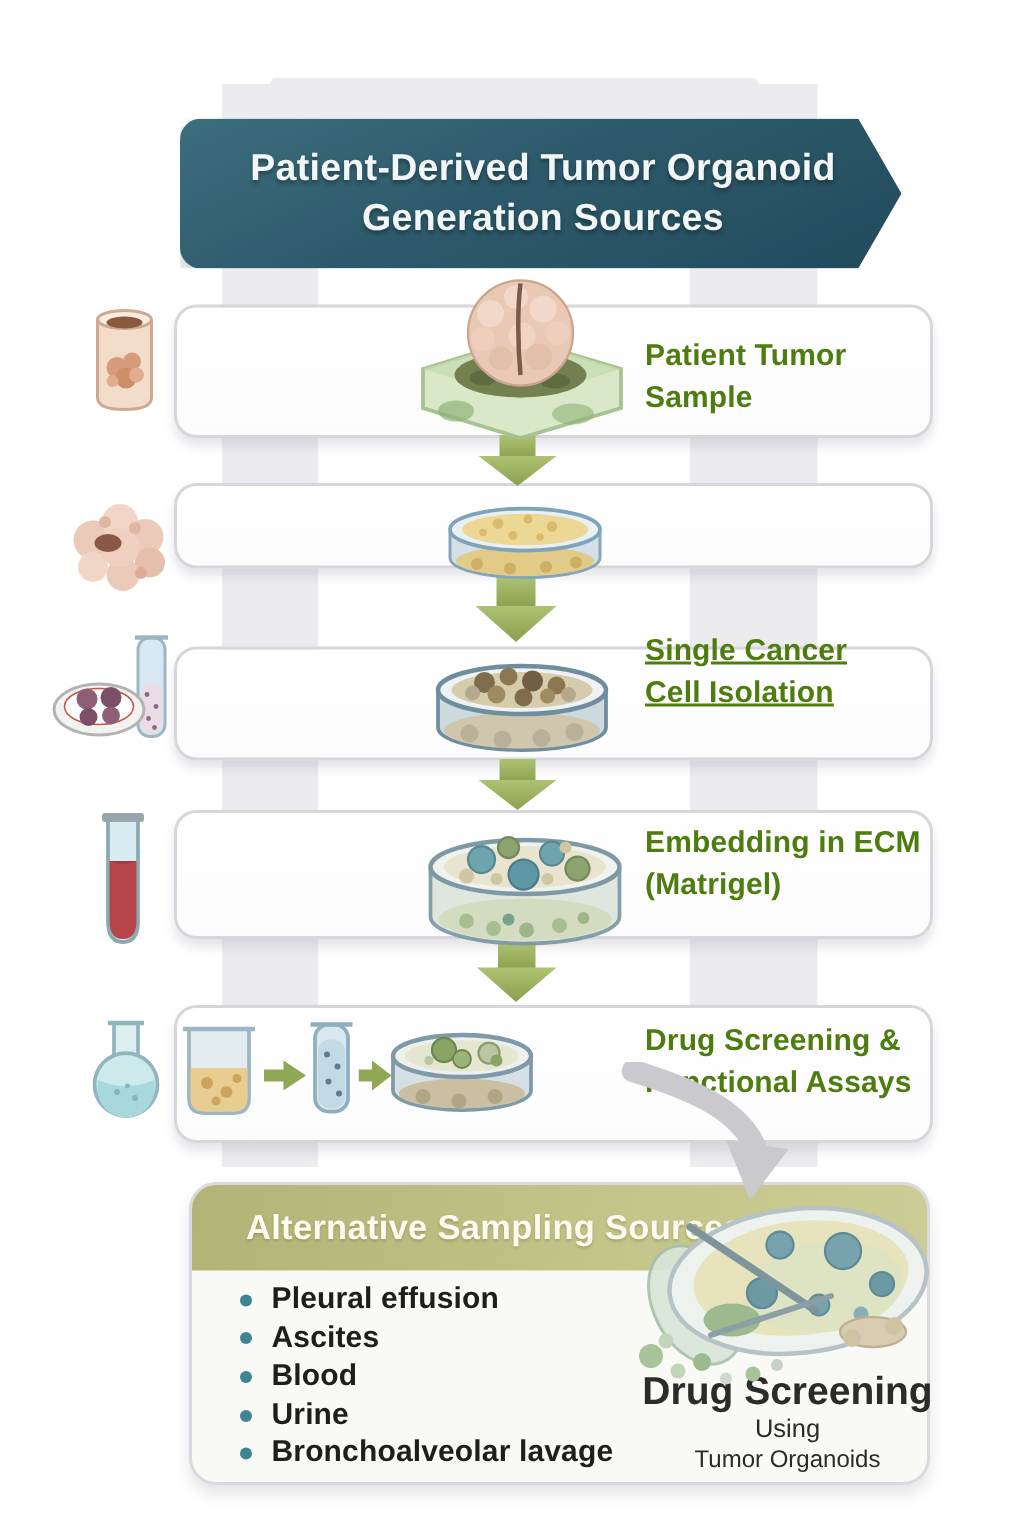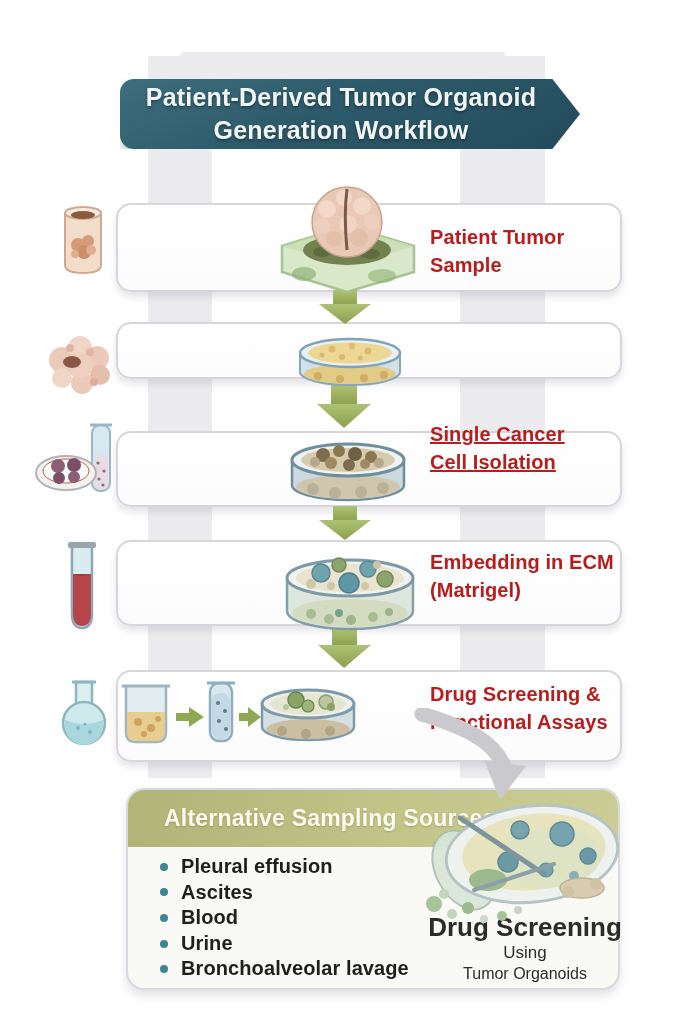--- a/index.html
+++ b/index.html
@@ -10,26 +10,27 @@
   }
   
   .bg-band{position:absolute;background:#ececef;z-index:0;}
   .bg-trap{position:absolute;left:168px;top:52px;width:350px;height:30px;background:#ececee;
     clip-path:polygon(4% 0,96% 0,100% 100%,0 100%);z-index:0;}
   .band-a{left:148px;top:56px;width:64px;height:722px;}
   .band-b{left:460px;top:56px;width:85px;height:722px;}
 
   
   .banner{
-    position:absolute;left:120px;top:79px;width:460px;height:70px;z-index:3;
+    position:absolute;left:120px;top:79px;width:460px;height:100px;z-index:3;
     background:linear-gradient(155deg,#3d6e7d 0%,#2d5a6a 45%,#224b5c 100%);
     border-radius:14px;
     clip-path:polygon(0 0,94% 0,100% 50%,94% 100%,0 100%);
     display:flex;flex-direction:column;align-items:center;justify-content:center;
     filter:drop-shadow(0 5px 5px rgba(40,60,70,.28));
+    padding-left:21px;
   }
   .banner .t{
     color:#f2f6f7;font-size:25px;font-weight:bold;line-height:1.32;
     text-shadow:0 2px 3px rgba(0,0,0,.35);letter-spacing:.2px;text-align:center;
     padding-right:18px;
   }
 
   
   .card{
     position:absolute;left:116px;width:502px;z-index:2;
@@ -37,21 +38,21 @@
     border:2px solid #d6d6dc;border-radius:15px;
     box-shadow:0 5px 7px rgba(120,120,140,.20);
   }
   .c1{top:203px;height:85px;}
   .c2{top:322px;height:53px;}
   .c3{top:431px;height:72px;}
   .c4{top:540px;height:82px;}
   .c5{top:670px;height:88px;}
 
   .step-label{
-    position:absolute;z-index:4;color:#b91c1c;font-size:20px;font-weight:bold;
+    position:absolute;z-index:4;color:#4d7c0f;font-size:20px;font-weight:bold;
     line-height:1.38;letter-spacing:.1px;
   }
   .l1{left:430px;top:224px;width:160px;}
   .l2{left:430px;top:334px;width:185px;}
   .l3{left:430px;top:421px;width:175px;text-decoration:underline;}
   .l4{left:430px;top:549px;width:185px;}
   .l5{left:430px;top:681px;width:195px;}
 
   .abs{position:absolute;} .z3{z-index:3;} .z4{z-index:4;} .z5{z-index:5;}
 
@@ -87,21 +88,21 @@
 <body>
 
 <div class="canvas">
 
   <div class="bg-trap"></div>
   <div class="bg-band band-a"></div>
   <div class="bg-band band-b"></div>
 
   <div class="banner">
     <div class="t">Patient-Derived Tumor Organoid</div>
-    <div class="t">Generation Workflow</div>
+    <div class="t">Generation Sources</div>
   </div>
 
   <div class="card c1"></div>
   <div class="card c2"></div>
   <div class="card c3"></div>
   <div class="card c4"></div>
   <div class="card c5"></div>
 
   <div class="step-label l1">Patient Tumor Sample</div>
   <div class="step-label l3">Single Cancer Cell Isolation</div>

